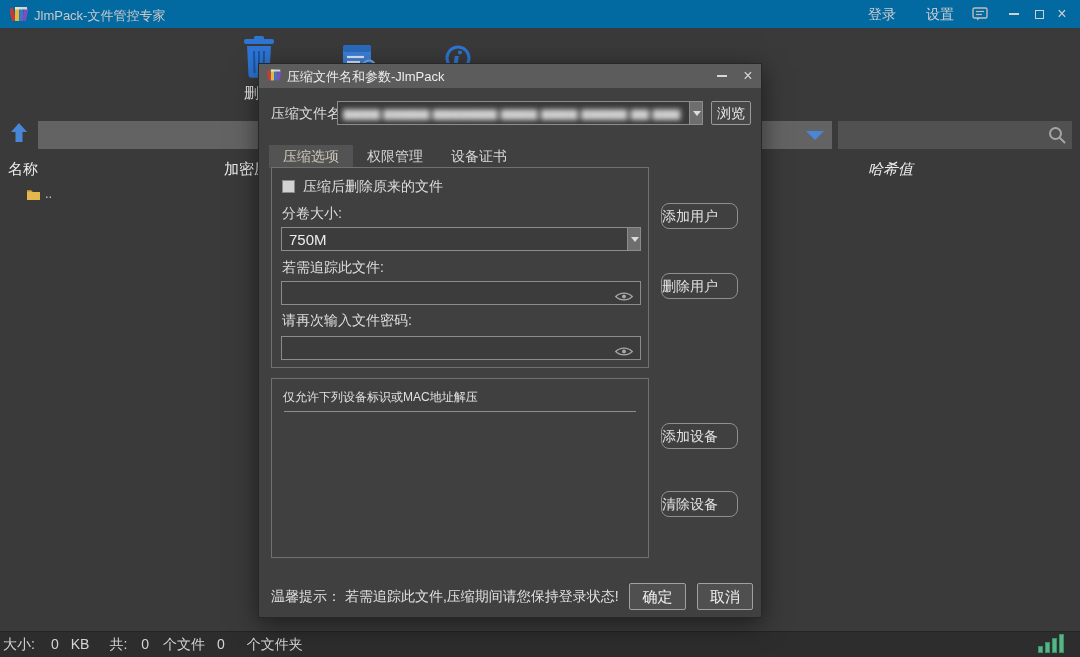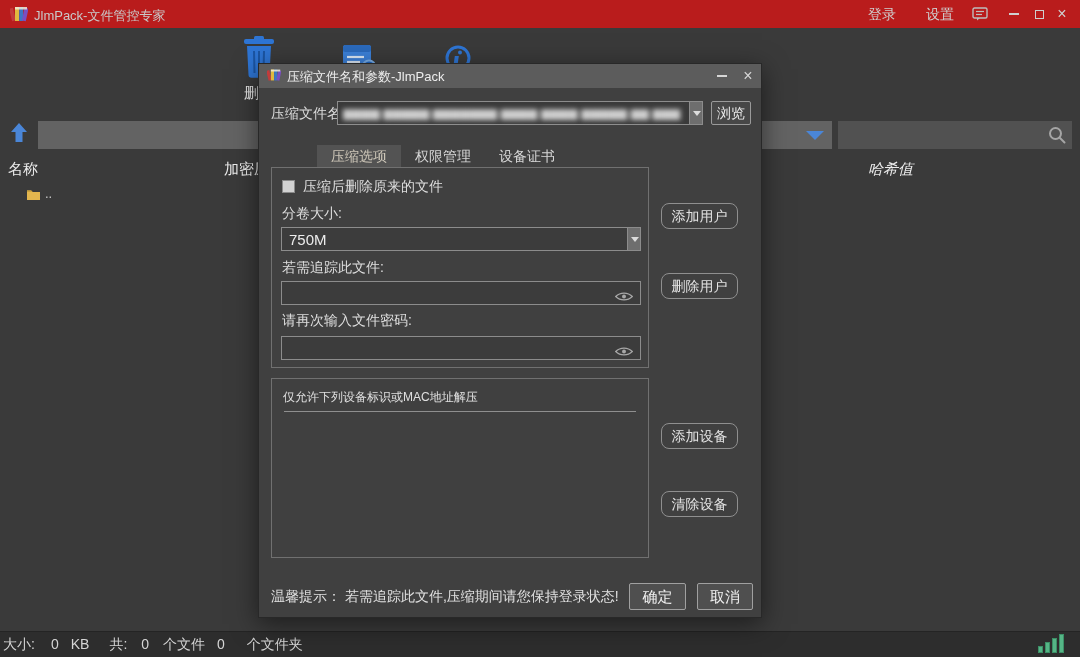--- a/index.html
+++ b/index.html
@@ -1,21 +1,21 @@
 <!DOCTYPE html>
 <html><head>
 <meta charset="utf-8">
 <style>
   * { margin:0; padding:0; box-sizing:border-box; }
   html,body { width:1080px; height:657px; overflow:hidden; background:#2a2a2a; }
   body { font-family:"Liberation Sans","DejaVu Sans",sans-serif; }
   .app { position:relative; width:1080px; height:657px; background:#3a3a3a; color:#d8d8d8; overflow:hidden; }
 
   
-  .titlebar { position:absolute; left:0; top:0; width:1080px; height:28px; background:#b91c1c; }
+  .titlebar { position:absolute; left:0; top:0; width:1080px; height:28px; background:#0369a1; }
   .titlebar .logo { position:absolute; left:10px; top:5px; }
   .titlebar .wtitle { position:absolute; left:34px; top:7px; font-size:13px; color:#c9c9c9; }
   .tb-link { position:absolute; top:6px; font-size:14px; color:#cfcfcf; cursor:pointer; }
   .tb-login { left:868px; } .tb-settings { left:926px; }
   .tb-chat { position:absolute; left:972px; top:7px; }
   .winbtn { position:absolute; top:0; width:24px; height:28px; display:flex; align-items:center; justify-content:center; color:#cfcfcf; cursor:pointer; }
   .w-min { left:1002px; } .w-max { left:1027px; } .w-close { left:1050px; font-size:16px; }
   .glyph-min { width:10px; height:2px; background:#cfcfcf; }
   .glyph-max { width:9px; height:9px; border:1px solid #cfcfcf; }
 
@@ -63,41 +63,41 @@
   .dlg-min i { width:10px; height:2px; background:#d6d6d6; }
   .dlg-close { position:absolute; left:478px; top:1px; width:22px; height:24px; text-align:center; line-height:22px; color:#d6d6d6; font-size:16px; cursor:pointer; }
 
   .fname-label { position:absolute; left:12px; top:41px; font-size:14px; color:#dcdcdc; }
   .fname-combo { position:absolute; left:78px; top:37px; width:366px; height:24px; background:#3a3a3a; border:1px solid #8c8c8c; cursor:text; }
   .fname-value { position:absolute; left:5px; top:4px; right:16px; font-size:12px; color:#cfcfcf; white-space:nowrap; overflow:hidden; filter:blur(2.5px); }
   .combo-btn { position:absolute; right:0; top:0; bottom:0; width:13px; background:#6e6e6e; border-left:1px solid #8c8c8c; cursor:pointer; }
   .combo-btn:after { content:""; position:absolute; left:3px; top:9px; border-left:4px solid transparent; border-right:4px solid transparent; border-top:5px solid #dcdcdc; }
   .browse-btn { position:absolute; left:452px; top:37px; width:40px; height:24px; background:#474747; border:1px solid #9a9a9a; border-radius:2px; color:#e8e8e8; font-size:14px; text-align:center; line-height:22px; cursor:pointer; }
 
-  .tabs { position:absolute; left:10px; top:81px; height:23px; display:flex;margin-left:48px; }
+  .tabs { position:absolute; left:10px; top:81px; height:23px; display:flex; }
   .tab { height:23px; padding:0 14px; font-size:14px; line-height:23px; color:#d6d6d6; cursor:pointer; }
   .tab.active { background:#535353; color:#cdc6b8; }
 
   .group { position:absolute; border:1px solid #707070; }
   .group1 { left:12px; top:103px; width:378px; height:201px; }
   .group2 { left:12px; top:314px; width:378px; height:180px; }
 
   .cb { position:absolute; left:23px; top:116px; width:13px; height:13px; background:#d2d2d2; border:1px solid #8a8a8a; cursor:pointer; }
   .cb-label { position:absolute; left:44px; top:114px; font-size:14px; color:#dedede; }
   .vol-label { position:absolute; left:23px; top:141px; font-size:14px; color:#dedede; }
   .vol-combo { position:absolute; left:22px; top:163px; width:360px; height:24px; background:#3c3c3c; border:1px solid #8c8c8c; cursor:pointer; }
   .vol-value { position:absolute; left:7px; top:3px; font-size:15px; color:#ececec; }
   .pwd-label1 { position:absolute; left:23px; top:195px; font-size:14px; color:#dedede; }
   .pwd-field1 { position:absolute; left:22px; top:217px; }
   .pwd-label2 { position:absolute; left:23px; top:248px; font-size:14px; color:#dedede; }
   .pwd-field2 { position:absolute; left:22px; top:272px; }
   .pwdfield { width:360px; height:24px; background:#3c3c3c; border:1px solid #8c8c8c; position:absolute; cursor:text; }
   .pwdfield .eye { position:absolute; right:7px; top:6px; cursor:pointer; }
 
-  .sidebtn { position:absolute; left:402px; width:77px; height:26px; border:1px solid #8f8f8f; border-radius:8px; background:transparent; color:#e2e2e2; font-size:14px; text-align:center; line-height:24px; cursor:pointer; }
+  .sidebtn { position:absolute; left:402px; width:77px; height:26px; border:1px solid #8f8f8f; border-radius:8px; background:transparent; color:#e2e2e2; font-size:14px; line-height:24px; cursor:pointer; }
   .sb-adduser { top:139px; } .sb-deluser { top:209px; }
   .sb-adddev  { top:359px; } .sb-cleardev{ top:427px; }
 
   .dev-header { position:absolute; left:24px; top:325px; font-size:12px; color:#e0e0e0; }
   .dev-line { position:absolute; left:25px; top:347px; width:352px; height:1px; background:#8f8f8f; }
 
   .tip { position:absolute; left:12px; top:524px; font-size:14px; color:#e0e0e0; white-space:nowrap; }
   .okbtn, .cancelbtn { position:absolute; top:519px; height:27px; background:#4f4f4f; border:1px solid #a0a0a0; border-radius:2px; color:#f2f2f2; font-size:15px; text-align:center; line-height:25px; cursor:pointer; }
   .okbtn { left:370px; width:57px; } .cancelbtn { left:438px; width:56px; }
 </style>

